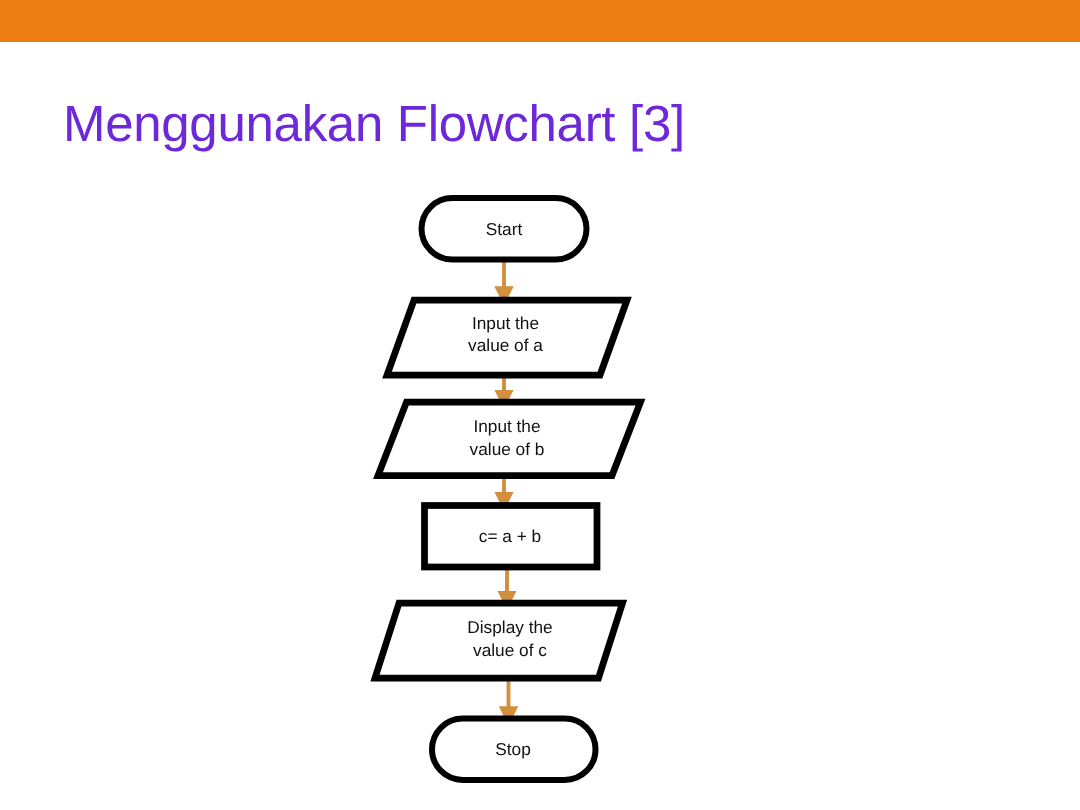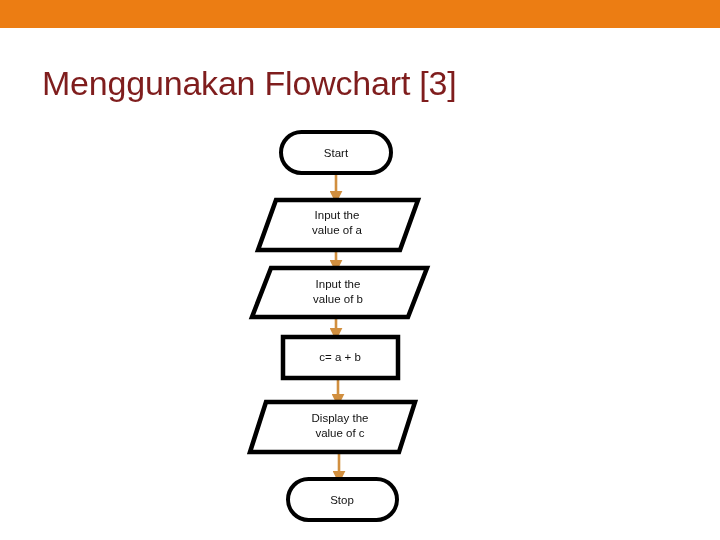--- a/index.html
+++ b/index.html
@@ -34,21 +34,21 @@
   }
 
   
   #page-title {
     position: absolute;
     left: 42px;
     top: 62px;
     font-size: 34px;
     line-height: 42px;
     letter-spacing: -0.2px;
-    color: #7f1d1d;
+    color: #6d28d9;
     font-weight: normal;
     white-space: nowrap;
   }
 
   
   #flowchart {
     position: absolute;
     left: 0;
     top: 0;
     width: 720px;

